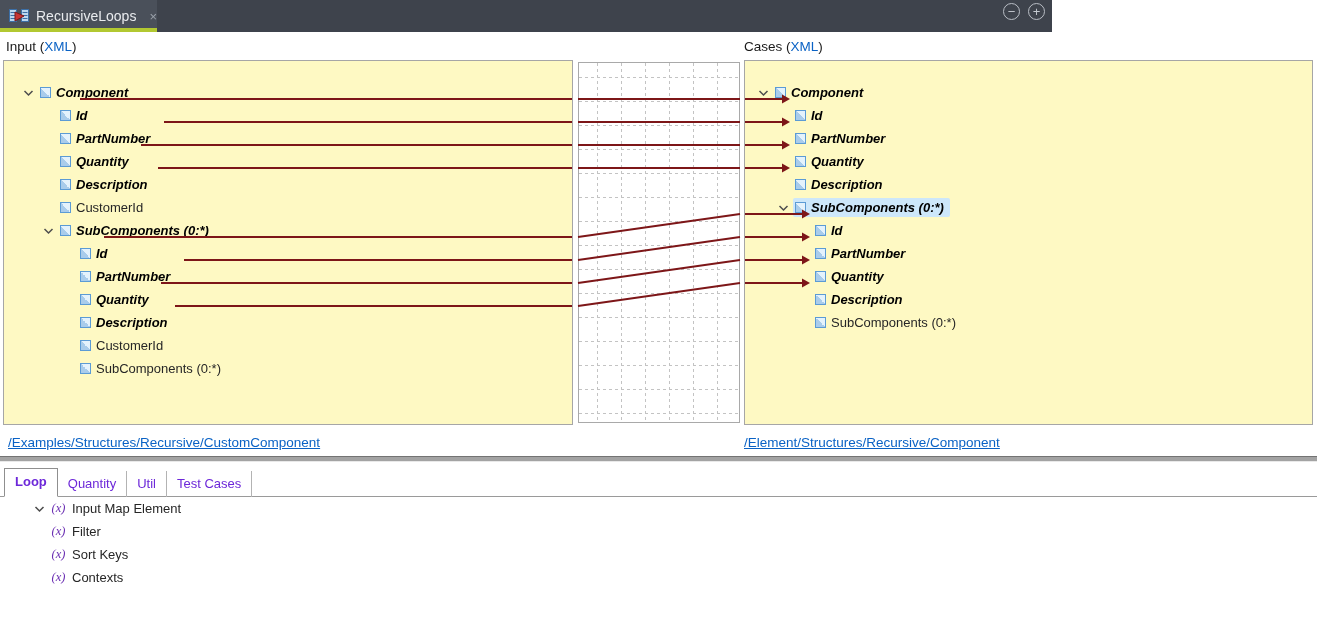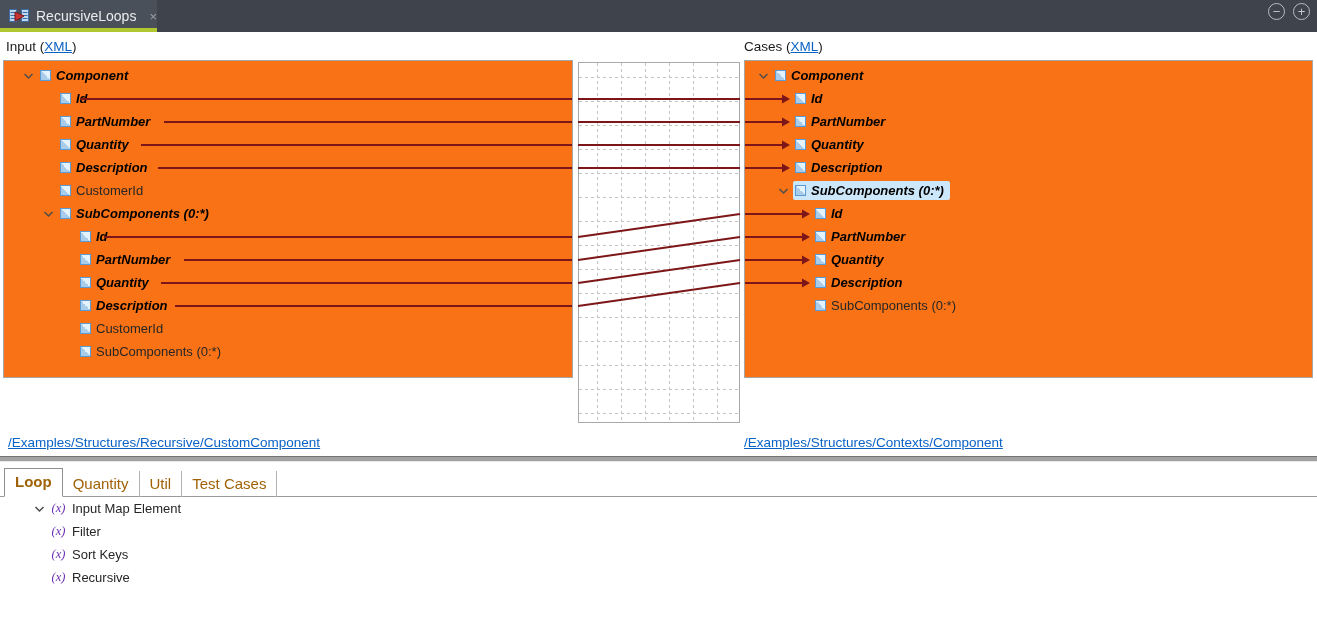--- a/index.html
+++ b/index.html
@@ -1,41 +1,41 @@
 <!DOCTYPE html>
 <html><head>
 <meta charset="utf-8">
 <style>
   html,body{margin:0;padding:0}
   body{width:1317px;height:642px;position:relative;overflow:hidden;background:#fff;
        font-family:"Liberation Sans",sans-serif;color:#1a1a1a;
        --green:#b2c831;--red:#7d1618;--link:#0a62c5;--sel:#cde7fa;--tabbar:#3e434c;--tabbg:#4a505a}
 
   
-  .tabbar{position:absolute;left:0;top:0;width:1317px;height:32px;background:var(--tabbar)}
+  .tabbar{position:absolute;left:0;top:0;width:1052px;height:32px;background:var(--tabbar)}
   .doctab{position:absolute;left:0;top:0;height:32px;width:157px;background:var(--tabbg);
           display:flex;align-items:center;padding-left:9px;box-sizing:border-box;cursor:default}
   .doctab-label{color:#e9ebee;font-size:14px;margin-left:7px}
   .doctab-close{color:#9aa1aa;font-size:13px;margin-left:13px;cursor:pointer}
   .tab-underline{position:absolute;left:0;bottom:0;width:157px;height:4px;background:var(--green)}
   .winbtns{position:absolute;right:7px;top:3px;display:flex;gap:8px}
   .circlebtn{width:17px;height:17px;border:1px solid #b9bec5;border-radius:50%;color:#c6cbd1;
              font-size:13px;line-height:15px;text-align:center;cursor:pointer;box-sizing:border-box}
 
   
   .hdr{position:absolute;top:39px;font-size:13.5px;white-space:nowrap}
   .hdr-in{left:6px}.hdr-out{left:744px}
-  .xml-link{color:var(--link);text-decoration:underline;cursor:pointer}
+  .xml-link{color:var(--link);cursor:pointer}
   .footlink{position:absolute;top:435px;font-size:13.5px;color:var(--link);
             text-decoration:underline;cursor:pointer;white-space:nowrap}
   #fl-in{left:8px}#fl-out{left:744px}
 
   
-  .panel{position:absolute;top:60px;height:318px;border:1px solid #a6a6a6;background:#f97316;
-         box-sizing:border-box;overflow:hidden;padding-top:3px}
+  .panel{position:absolute;top:60px;height:365px;border:1px solid #a6a6a6;background:#fef9c3;
+         box-sizing:border-box;overflow:hidden;padding-top:20px}
   .input-panel{left:3px;width:570px}
   .output-panel{left:744px;width:569px}
   .row{height:23px;display:flex;align-items:center;font-size:13px;color:#262626;white-space:nowrap}
   .row .sp{flex:0 0 auto}
   .chev{width:20px;flex:0 0 auto;text-align:center;line-height:0;cursor:pointer}
   .chev.hiddenc{visibility:hidden}
   .cell{display:flex;align-items:center;gap:5px;padding:2px 6px 2px 2px;border-radius:2px}
   .selected .cell{background:var(--sel)}
   .eicon{width:11px;height:11px;flex:0 0 auto;border:1px solid #5b9bd5;box-sizing:border-box;
          background:linear-gradient(45deg,#a9cceb 50%,#e4f2fc 50%)}
@@ -49,21 +49,21 @@
   .gridbox{position:absolute;left:578px;top:62px;width:162px;height:361px;
            border:1px solid #a9a9a9;box-sizing:border-box;background:#fff}
 
   
   .splitter{position:absolute;left:0;top:456px;width:1317px;height:4px;background:#a3a3a3;
             border-top:1px solid #737373;border-bottom:1px solid #e9e9e9;cursor:row-resize}
 
   
   .btabs{position:absolute;left:0;top:469px;width:1317px;height:28px;display:flex;align-items:flex-end}
   .btabs::after{content:"";position:absolute;left:0;right:0;bottom:0;height:1px;background:#9a9a9a}
-  .btab{position:relative;height:26px;line-height:25px;padding:0 10px;font-size:15px;color:#a16207;
+  .btab{position:relative;height:26px;line-height:25px;padding:0 10px;font-size:13px;color:#6d28d9;
         border-right:1px solid #b3b3b3;cursor:pointer;z-index:1}
   .btab.active{font-weight:bold;background:#fff;border:1px solid #8f8f8f;border-bottom:1px solid #fff;
                height:27px;line-height:26px;margin-left:4px;z-index:3}
   .btree{position:absolute;left:0;top:497px;width:700px}
 
   #maplines{position:absolute;left:0;top:0;width:1317px;height:642px;pointer-events:none;z-index:5}
 </style>
 </head>
 <body style="--green: #b2c831; --red: #7d1618; --link: #0a62c5; --sel: #cde7fa; --tabbar: #3e434c; --tabbg: #4a505a;">
 
@@ -346,21 +346,21 @@
           <polyline points="1.5,2 5.5,6 9.5,2" fill="none" stroke="#4d4d4d" stroke-width="1.5"></polyline>
         </svg></span>
       <span class="cell">
         <span class="eicon"></span>
         <span class="lbl">SubComponents (0:*)</span>
       </span>
     </div>
   </div>
 
 <a class="footlink" id="fl-in">/Examples/Structures/Recursive/CustomComponent</a>
-<a class="footlink" id="fl-out">/Examples/Structures/Contexts/Component</a>
+<a class="footlink" id="fl-out">/Element/Structures/Recursive/Component</a>
 
 <div class="splitter"></div>
 
 <div class="btabs" id="btabs">
     <span class="btab active">Loop</span>
     <span class="btab">Quantity</span>
     <span class="btab">Util</span>
     <span class="btab">Test Cases</span>
   </div>
 <div class="btree" id="btree">
@@ -394,21 +394,21 @@
         <span class="lbl">Sort Keys</span>
       </span>
     </div>
     <div class="row">
       <span class="sp" style="width: 30px;"></span>
       <span class="chev hiddenc" style="width: 18px;"><svg width="11" height="8" viewBox="0 0 11 8">
           <polyline points="1.5,2 5.5,6 9.5,2" fill="none" stroke="#4d4d4d" stroke-width="1.5"></polyline>
         </svg></span>
       <span class="cell">
         <span class="fxicon">(x)</span>
-        <span class="lbl">Recursive</span>
+        <span class="lbl">Contexts</span>
       </span>
     </div>
   </div>
 
 <svg id="maplines">
     <line x1="80" y1="99" x2="572" y2="99" stroke="var(--red)" stroke-width="2"></line>
     <line x1="578" y1="99" x2="740" y2="99" stroke="var(--red)" stroke-width="2"></line>
     <line x1="745" y1="99" x2="783" y2="99" stroke="var(--red)" stroke-width="2"></line>
     <polygon points="790,99 782,94.5 782,103.5" fill="var(--red)"></polygon>
     <line x1="164" y1="122" x2="572" y2="122" stroke="var(--red)" stroke-width="2"></line>

